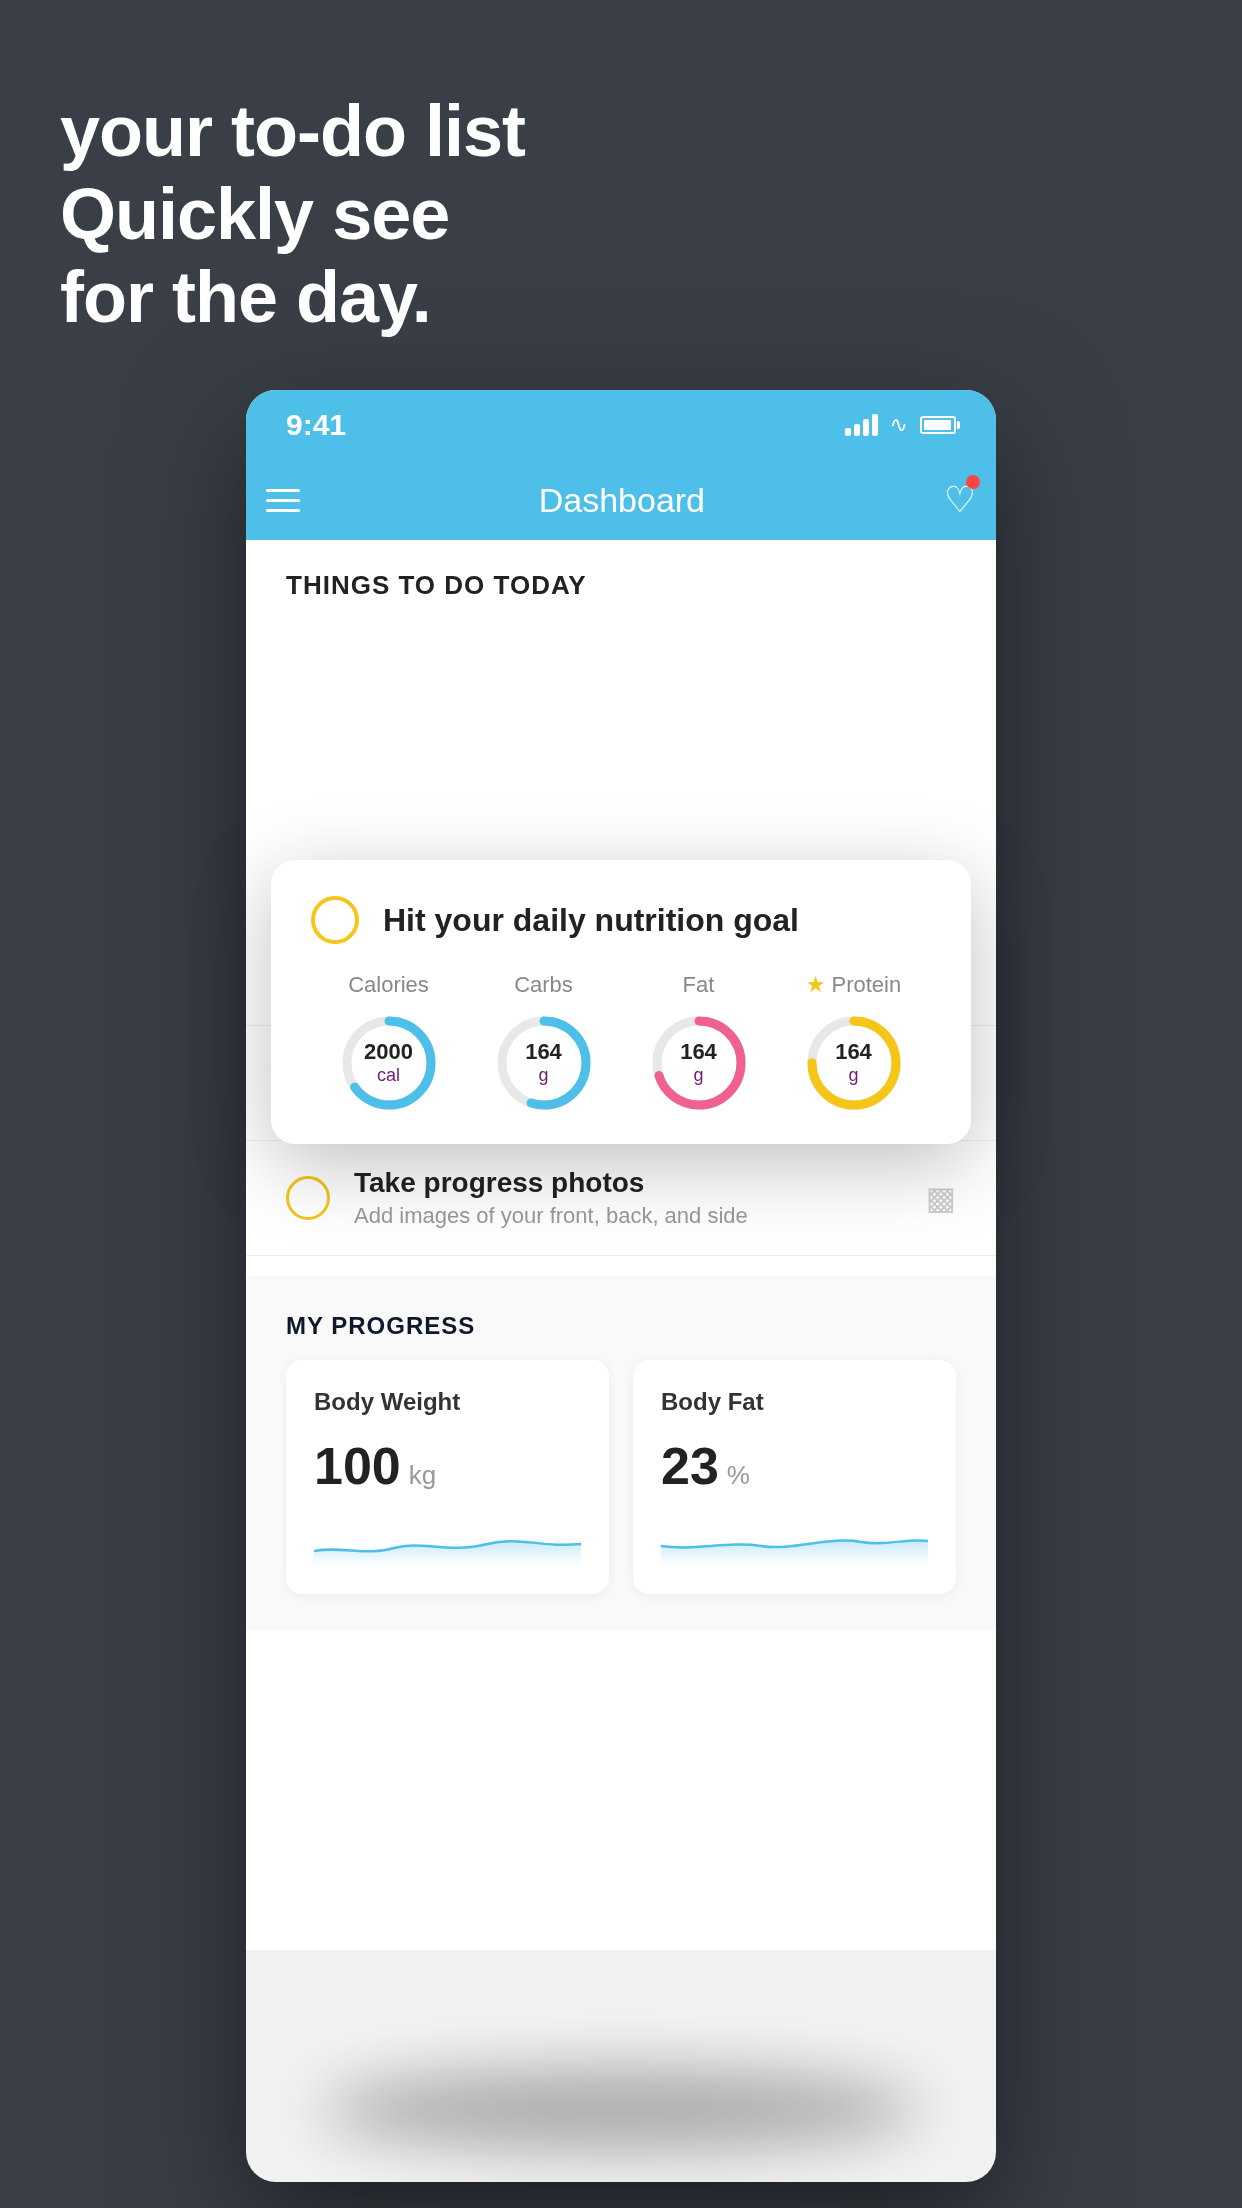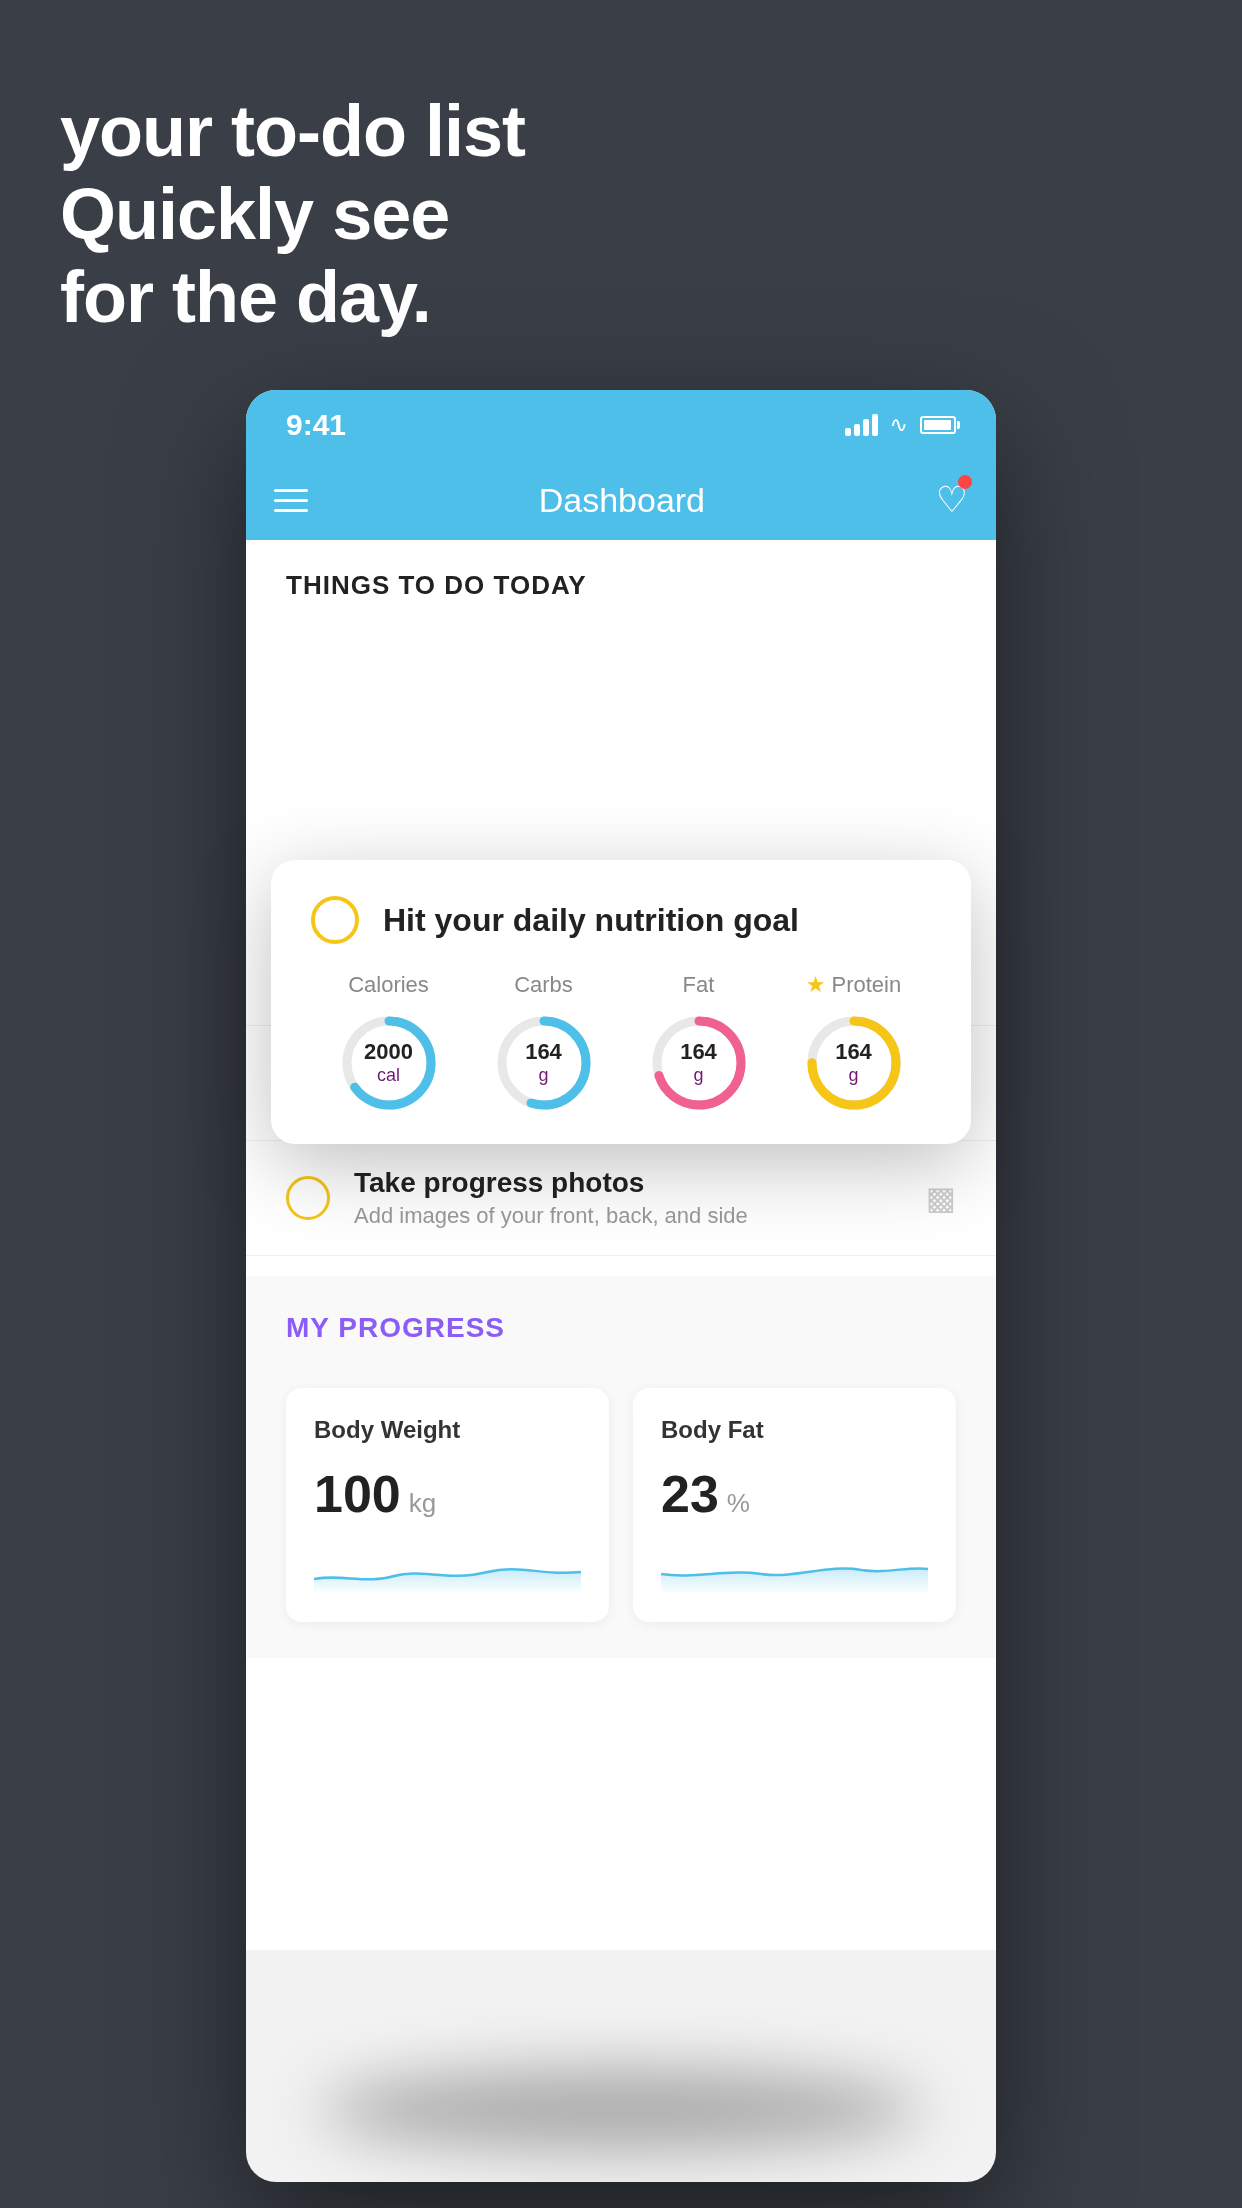--- a/index.html
+++ b/index.html
@@ -114,21 +114,21 @@
       border-radius: 1px;
     }
 
     
     .nav-bar {
       background: #4dbfe8;
       height: 80px;
       display: flex;
       align-items: center;
       justify-content: space-between;
-      padding: 0 28px;
+      padding: 0 20px;
     }
 
     .hamburger {
       display: flex;
       flex-direction: column;
       gap: 7px;
       cursor: pointer;
     }
     .hamburger span {
       width: 34px;
@@ -322,25 +322,25 @@
     }
 
     
     .progress-section {
       background: #f9f9f9;
       padding: 36px 40px;
       margin-top: 20px;
     }
 
     .progress-title {
-      font-size: 28px;
+      font-size: 24px;
       font-weight: 800;
       letter-spacing: 1px;
-      color: #8b5cf6;
-      margin-bottom: 44px;
+      color: #0f172a;
+      margin-bottom: 20px;
     }
 
     .progress-cards {
       display: flex;
       gap: 24px;
     }
 
     .progress-card {
       flex: 1;
       background: #fff;

